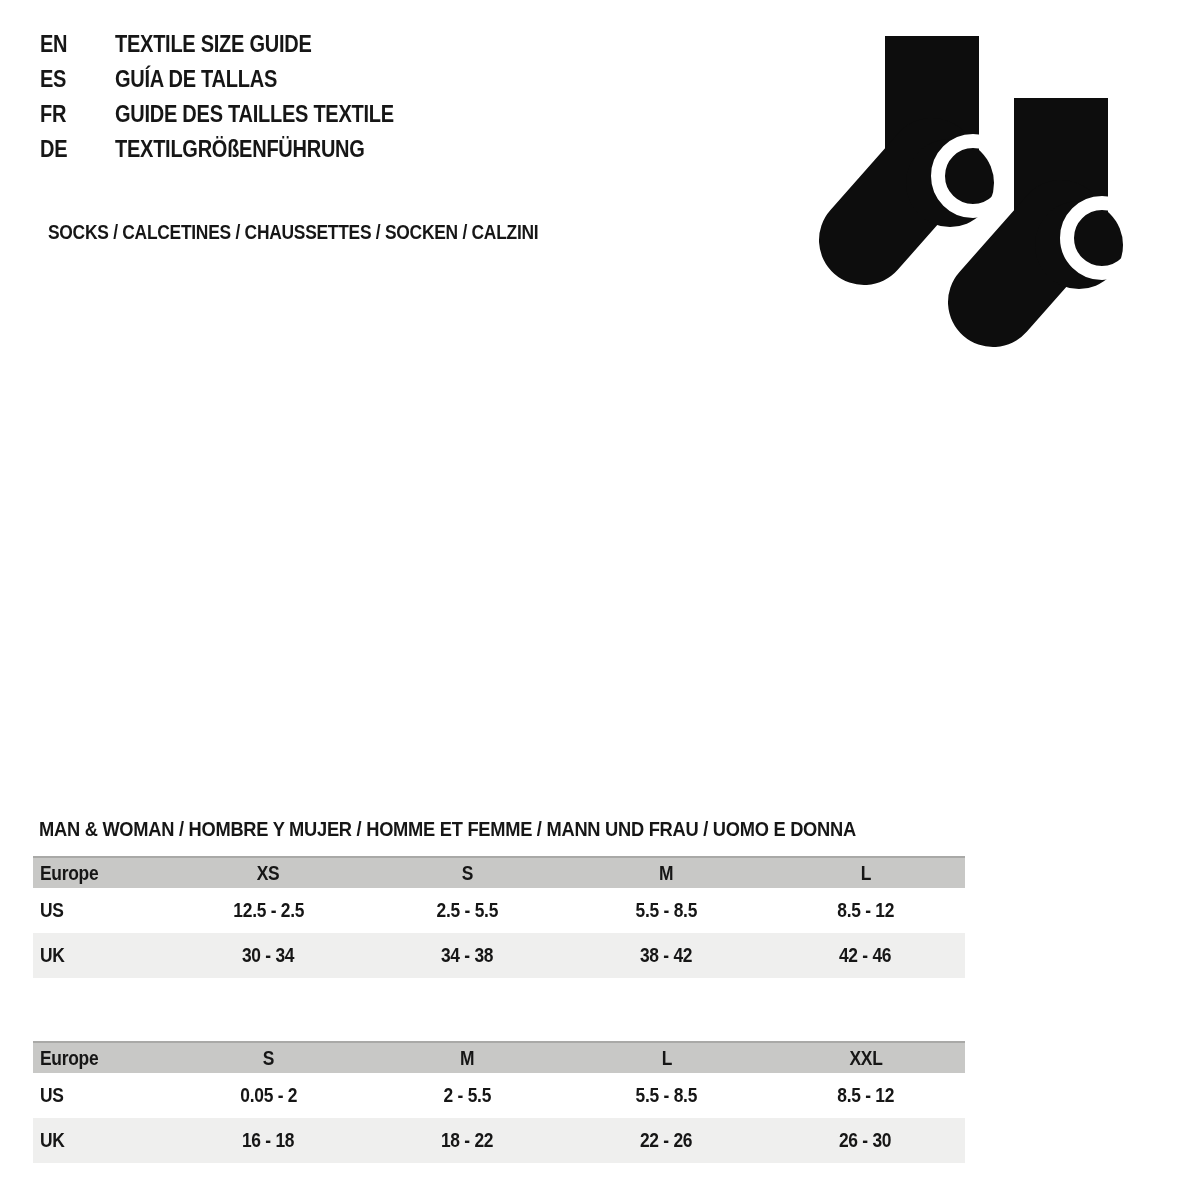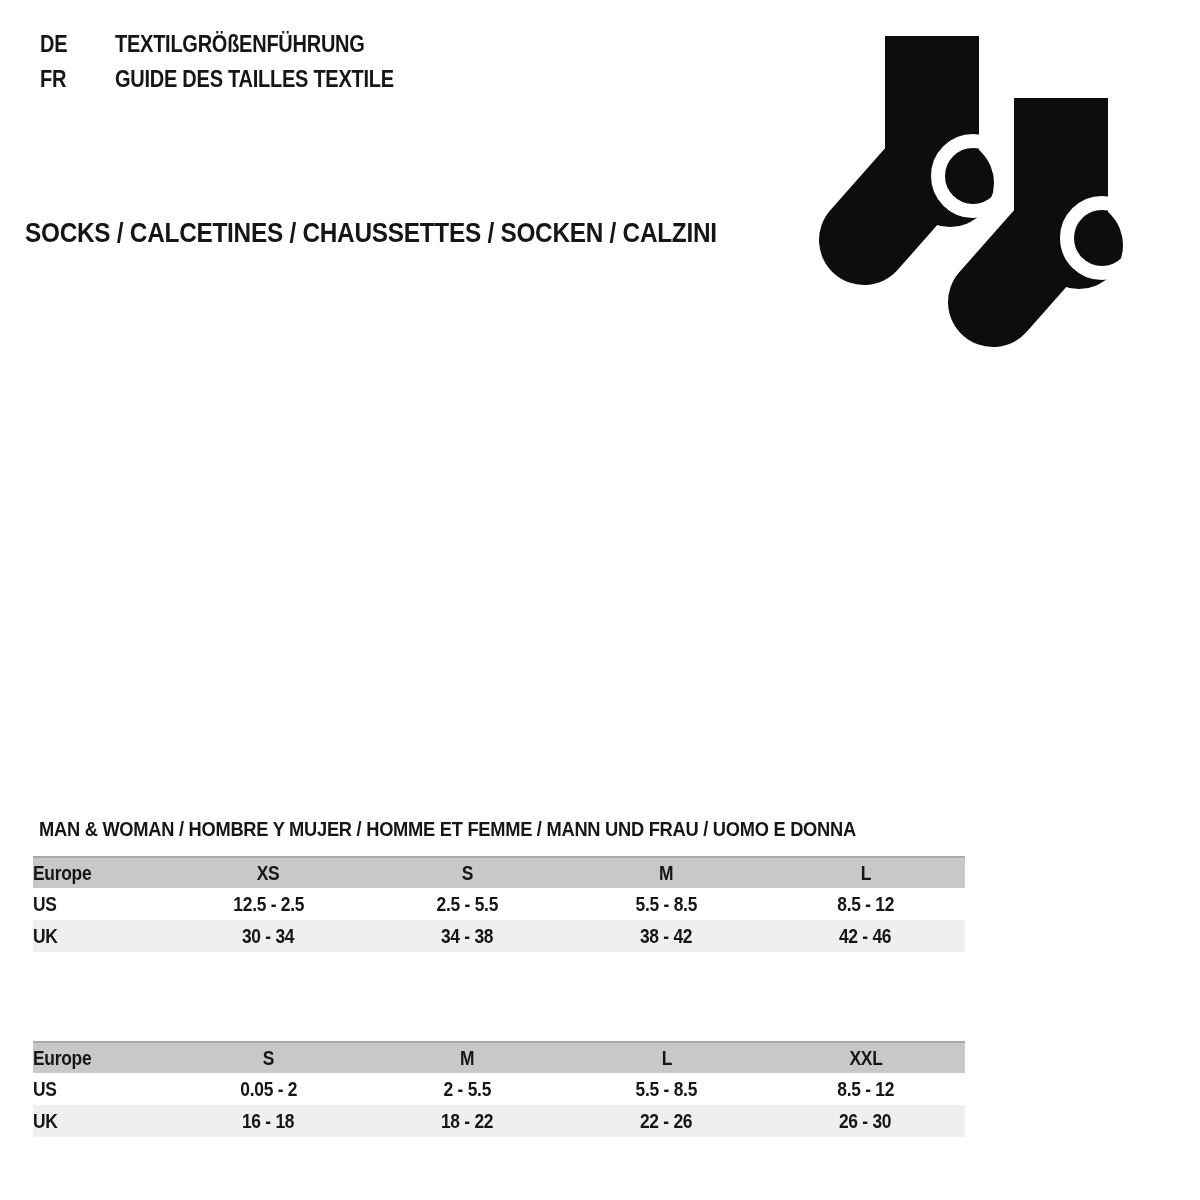--- a/index.html
+++ b/index.html
@@ -19,54 +19,62 @@
     white-space:nowrap;
     letter-spacing:-0.3px;
   }
   .cnd.c{transform-origin:50% 50%;}
 
   
   .lang-list{position:absolute;left:40px;top:27px;}
   .lang-row{display:flex;height:35px;line-height:35px;font-size:23px;}
   .lang-code{width:75px;}
   
-  .product-line{position:absolute;left:25px;top:215px;height:35px;line-height:35px;font-size:28px;}
+  .product-line{position:absolute;left:48px;top:215px;height:35px;line-height:35px;font-size:20px;}
 
   
   .socks-icon{position:absolute;left:812px;top:28px;width:340px;height:330px;}
 
   
   .tbl{position:absolute;left:33px;width:932px;}
   .tbl-1{top:816px;}
   .tbl-2{top:1026px;}
   .tbl-title{font-size:21px;line-height:25px;margin-left:6px;text-align:center;}
   .thead{
     margin-top:15px;
     display:flex;align-items:center;
     height:30px;
     background:var(--table_header_bg,#c8c8c6);
     border-top:2px solid var(--table_header_border,#a9a9a7);
     font-size:20px;
   }
-  .trow{display:flex;align-items:center;height:32px;font-size:20px;}
+  .trow{display:flex;align-items:center;height:45px;font-size:20px;}
   .trow.alt{background:var(--table_row_alt_bg,#efefee);text-decoration:underline;}
-  .c0{width:136px;box-sizing:border-box;}
+  .c0{width:136px;padding-left:7px;box-sizing:border-box;}
   .cv{width:199px;text-align:center;}
 </style>
 </head>
 <body>
 
 <div class="lang-list">
   <div class="lang-row">
-    <span class="lang-code"><span class="cnd">DE</span></span>
-    <span class="cnd">TEXTILGRÖßENFÜHRUNG</span>
+    <span class="lang-code"><span class="cnd">EN</span></span>
+    <span class="cnd">TEXTILE SIZE GUIDE</span>
+  </div>
+  <div class="lang-row">
+    <span class="lang-code"><span class="cnd">ES</span></span>
+    <span class="cnd">GUÍA DE TALLAS</span>
   </div>
   <div class="lang-row">
     <span class="lang-code"><span class="cnd">FR</span></span>
     <span class="cnd">GUIDE DES TAILLES TEXTILE</span>
+  </div>
+  <div class="lang-row">
+    <span class="lang-code"><span class="cnd">DE</span></span>
+    <span class="cnd">TEXTILGRÖßENFÜHRUNG</span>
   </div>
 </div>
 
 <div class="product-line">
   <span class="cnd">SOCKS / CALCETINES / CHAUSSETTES / SOCKEN / CALZINI</span>
 </div>
 
 <svg class="socks-icon" viewBox="0 0 340 330" xmlns="http://www.w3.org/2000/svg" aria-hidden="true">
   <g fill="#0d0d0d" stroke="none">
     <rect x="73" y="8" width="94" height="120"></rect>

